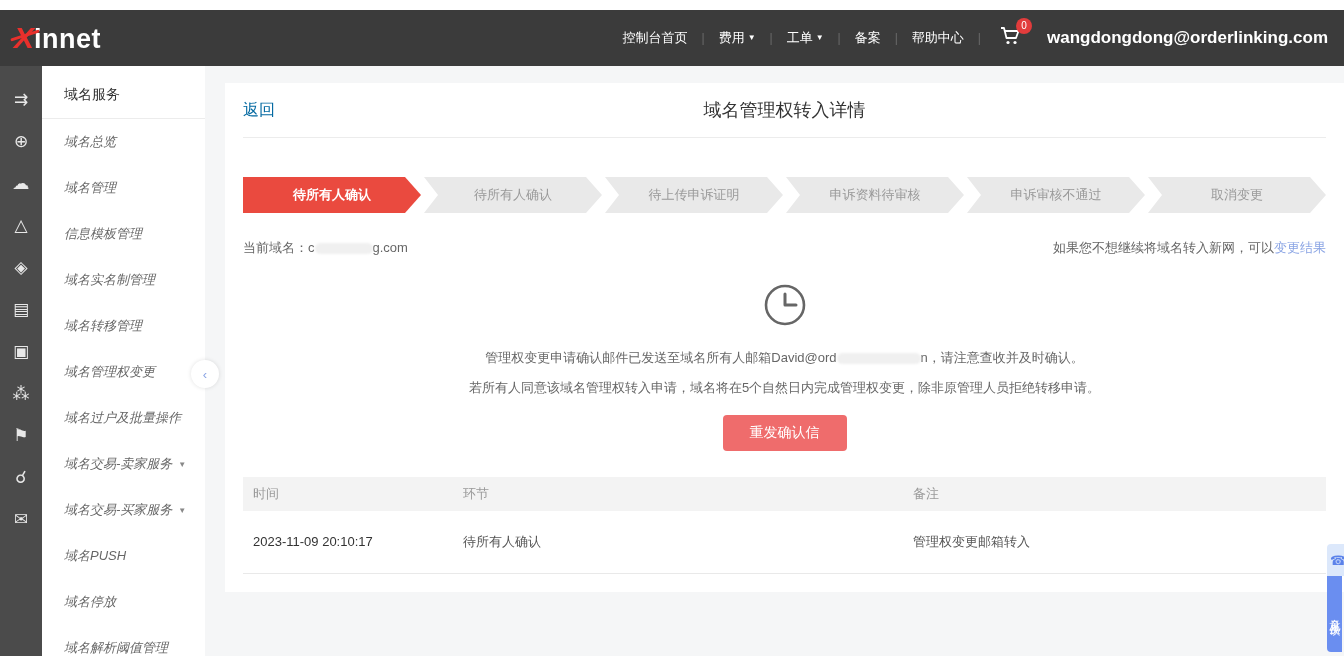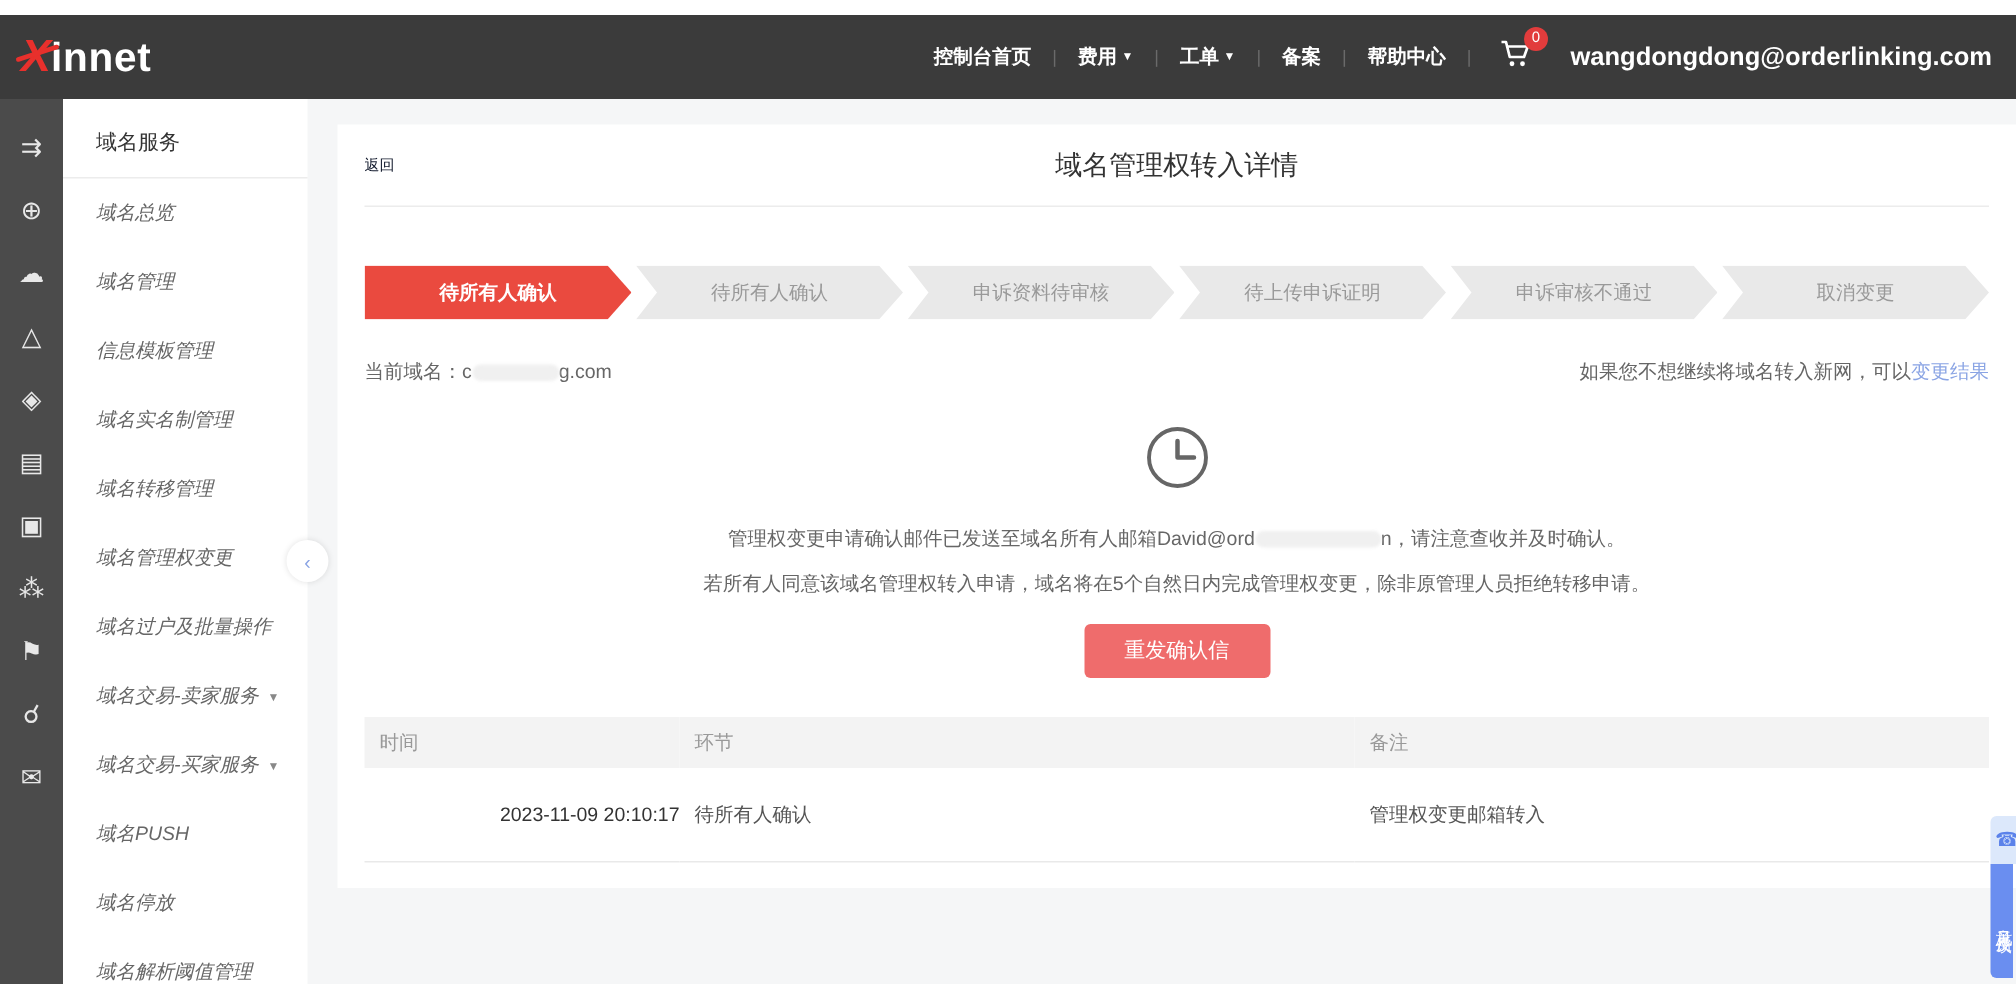--- a/index.html
+++ b/index.html
@@ -8,21 +8,21 @@
 
   
   .topstrip { height:10px; background:#ffffff; }
   .topbar { height:56px; background:#3b3b3b; display:flex; align-items:center; padding:0 16px 0 14px; }
   .logo { display:flex; align-items:baseline; cursor:pointer; }
   .logo .lx { color:#e8302c; font-size:30px; font-weight:bold; font-style:italic; position:relative; }
   .logo .lx::after { content:""; position:absolute; left:-4px; top:13px; width:30px; height:3px;
         background:#e8302c; transform:rotate(-18deg); border-radius:2px; }
   .logo .lrest { color:#ffffff; font-size:27px; font-weight:bold; letter-spacing:.5px; }
   .topnav { margin-left:auto; display:flex; align-items:center; }
-  .topnav .tn { color:#ffffff; font-size:13px; font-weight:bold; padding:0 14px; cursor:pointer; white-space:nowrap; }
+  .topnav .tn { color:#ffffff; font-size:13px; font-weight:normal; padding:0 14px; cursor:pointer; white-space:nowrap; }
   .topnav .caret { font-size:8px; margin-left:3px; vertical-align:2px; }
   .topnav .sep { color:#6a6a6a; font-size:12px; }
   .cartwrap { position:relative; margin:0 26px 0 18px; cursor:pointer; }
   .cart-badge { position:absolute; top:-8px; right:-11px; background:#e23c3c; color:#fff;
         font-size:10px; min-width:16px; height:16px; line-height:16px; border-radius:8px; text-align:center; }
   .account { color:#ffffff; font-size:17px; font-weight:bold; cursor:pointer; }
 
   
   .layout { display:flex; height:590px; }
   .iconbar { width:42px; background:#4b4b4b; padding-top:12px; display:flex; flex-direction:column; align-items:center; }
@@ -34,21 +34,21 @@
   .side-item { font-size:13px; color:#666; padding:14px 0 14px 22px; cursor:pointer; white-space:nowrap;font-style:italic; }
   .side-item .scaret { font-size:8px; color:#888; margin-left:6px; vertical-align:1px; }
   .collapse-handle { position:absolute; right:-14px; top:294px; width:28px; height:28px; background:#fff;
         border-radius:50%; box-shadow:0 0 4px rgba(0,0,0,.12); color:#8aa4e4; font-size:13px;
         display:flex; align-items:center; justify-content:center; cursor:pointer; z-index:5; }
 
   .main { flex:1; position:relative; }
   .card { background:#ffffff; margin:17px 0 0 20px; height:509px; padding:0 18px; }
 
   .card-head { display:flex; align-items:center; height:55px; border-bottom:1px solid #ececec; position:relative; }
-  .back-link { color:#0f172a; font-size:10px; cursor:pointer; }
+  .back-link { color:#0369a1; font-size:16px; cursor:pointer; }
   .page-title { position:absolute; left:0; right:0; text-align:center; font-size:18px; color:#333; }
 
   
   .steps { display:flex; margin-top:39px; }
   .step { flex:1; height:36px; line-height:36px; text-align:center; font-size:13px; color:#999;
         background:#e9e9e9; margin-right:3px;
         clip-path:polygon(0 0, calc(100% - 16px) 0, 100% 50%, calc(100% - 16px) 100%, 0 100%, 14px 50%); }
   .step.first { clip-path:polygon(0 0, calc(100% - 16px) 0, 100% 50%, calc(100% - 16px) 100%, 0 100%); }
   .step.active { background:#ea4a3f; color:#fff; font-weight:bold; }
   .step.last { margin-right:0; }
@@ -65,21 +65,21 @@
   .resend-btn { display:inline-block; margin-top:18px; background:#ef6c6c; color:#fff; font-size:14px;
         padding:9px 27px; border:none; border-radius:4px; cursor:pointer; }
 
   
   .logtable { width:100%; margin-top:26px; border-collapse:collapse; }
   .logtable th { background:#f3f3f3; color:#999; font-size:13px; font-weight:normal; text-align:left;
         height:34px; padding-left:10px; }
   .logtable td { font-size:13px; color:#555; height:62px; padding-left:10px; border-bottom:1px solid #e9e9e9; }
   .logtable .c1 { width:210px; }
   .logtable .c2 { width:450px;font-family:Liberation Serif, serif; }
-  .logtable td.time { color:#333;text-align:right; }
+  .logtable td.time { color:#333; }
 
   
   .feedback { position:absolute; top:478px; right:0; width:17px; cursor:pointer; }
   .fb-top { height:32px; background:#dce8fb; border-radius:4px 0 0 0; color:#5b82ea; font-size:13px;
         display:flex; align-items:center; justify-content:flex-start; overflow:hidden; padding-left:3px; }
   .fb-body { height:76px; background:#6a8ef0; border-radius:0 0 0 4px; color:#fff; font-size:11px;
         writing-mode:vertical-rl; text-orientation:upright; letter-spacing:2px;
         display:flex; align-items:center; justify-content:center; overflow:hidden; }
 </style>
 </head>
@@ -154,22 +154,22 @@
     <div class="card">
 
       <div class="card-head">
         <span class="back-link">返回</span>
         <div class="page-title">域名管理权转入详情</div>
       </div>
 
       <div class="steps">
         <div class="step first active">待所有人确认</div>
         <div class="step">待所有人确认</div>
+        <div class="step">待上传申诉证明</div>
         <div class="step">申诉资料待审核</div>
-        <div class="step">待上传申诉证明</div>
         <div class="step">申诉审核不通过</div>
         <div class="step last">取消变更</div>
       </div>
 
       <div class="domain-row">
         <span>
           <span>当前域名：</span><span>c</span><span class="redact" style="width:58px;"></span><span>g.com</span>
         </span>
         <span>
           <span>如果您不想继续将域名转入新网，可以</span><span class="cancel-link">变更结果</span>

